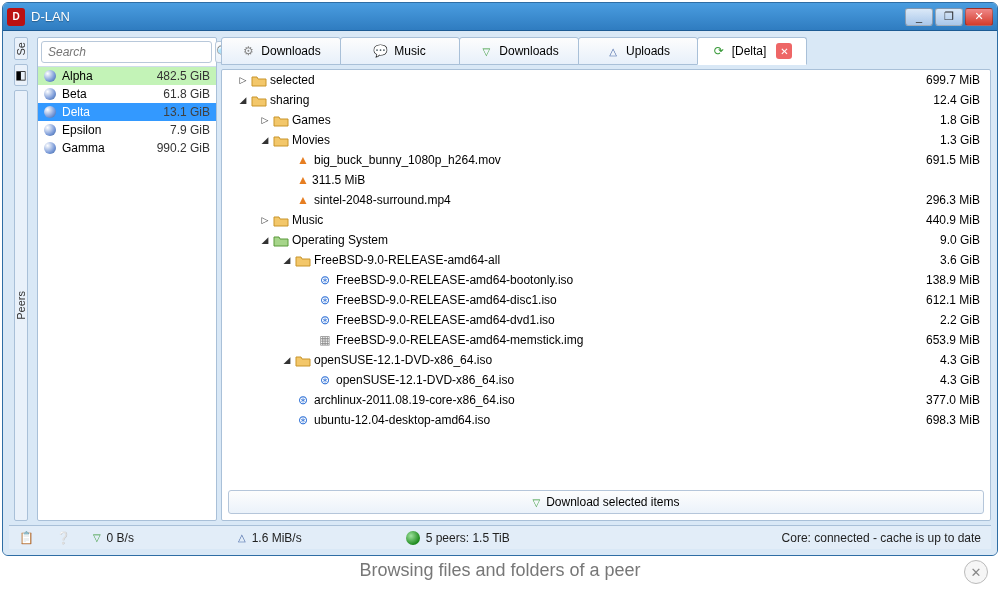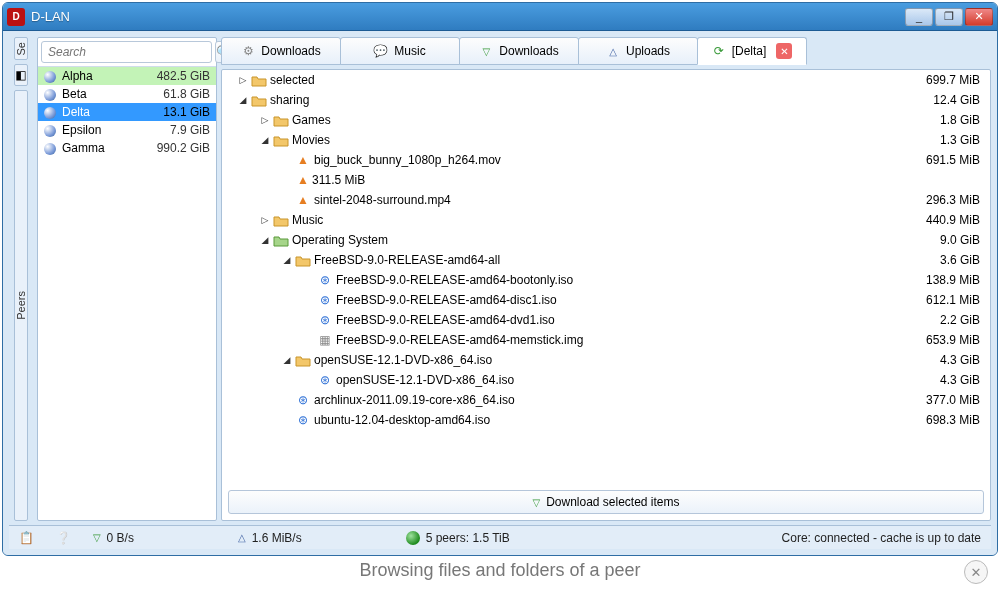--- a/index.html
+++ b/index.html
@@ -15,27 +15,27 @@
 .main{flex:1;display:flex;gap:4px;min-height:0}
 .vlabel{writing-mode:vertical-rl;transform:rotate(180deg);font-size:11px;color:#333;padding:4px 0;text-align:center}
 .leftcol{width:24px;display:flex;flex-direction:column;align-items:center;gap:4px}
 .leftcol .seg{flex:0 0 22px;border:1px solid #a9c0d8;background:#e9f1fa;border-radius:2px;display:flex;align-items:center;justify-content:center}
 .leftcol .seg.long{flex:1}
 .peers-panel{width:180px;display:flex;flex-direction:column;border:1px solid #a9c0d8;background:#fff;border-radius:2px}
 .searchbar{display:flex;gap:3px;padding:3px;border-bottom:1px solid #d0ddeb}
 .searchbar input{flex:1;border:1px solid #b8c8da;border-radius:3px;padding:2px 6px;color:#4d7c0f;font-style:italic}
 .iconbtn{width:22px;height:22px;border:1px solid #b8c8da;border-radius:3px;background:linear-gradient(#fdfdfd,#ebf2fa);display:flex;align-items:center;justify-content:center}
 .peerlist{flex:1;overflow:auto}
-.peer-row{display:flex;align-items:flex-end;padding:2px 6px;gap:6px}
+.peer-row{display:flex;align-items:center;padding:2px 6px;gap:6px}
 .peer-row.alpha{background:#c3f3b7}
 .peer-row.sel{background:#3399ff;color:#fff}
 .peer-orb{width:12px;height:12px;border-radius:50%;background:radial-gradient(circle at 30% 30%,#fff,#7a9ad8 60%,#355f9a)}
 .peer-name{flex:1}
 .peer-size{color:#333}
-.peer-row.sel .peer-size{color:#000000}
+.peer-row.sel .peer-size{color:#404040}
 .rightcol{flex:1;display:flex;flex-direction:column;gap:4px;min-width:0}
 .tabs{display:flex;height:28px}
 .tab{flex:0 0 120px;border:1px solid #a9c0d8;background:linear-gradient(#fdfdfd,#e7f0fa);display:flex;align-items:center;justify-content:center;gap:6px;border-radius:3px 3px 0 0;margin-right:-1px}
 .tab.active{background:#fff;border-bottom:1px solid #fff;font-weight:400}
 .tab .tico{width:14px;height:14px;display:inline-flex;align-items:center;justify-content:center}
 .tab .tclose{width:16px;height:16px;background:#e66;border-radius:3px;color:#fff;display:flex;align-items:center;justify-content:center;font-size:10px;margin-left:4px}
 .browser{flex:1;border:1px solid #a9c0d8;background:#fff;border-radius:2px;display:flex;flex-direction:column;min-height:0}
 .tree{flex:1;overflow:auto}
 .tree-row{display:flex;align-items:center;height:20px;padding-right:10px}
 .tree-row .pad{flex:0 0 auto}
@@ -319,21 +319,21 @@
                 </span>
                 <span class="fname">openSUSE-12.1-DVD-x86_64.iso</span>
                 <span class="fsize">4.3 GiB</span>
               </div>
               <div class="tree-row">
                 <span class="pad" style="width:58px"></span>
                 <span class="exp"></span>
                 <span class="fico">
                   <span class="iso">⊛</span>
                 </span>
-                <span class="fname">archlinux-2011.09.19-core-x86_64.iso</span>
+                <span class="fname">archlinux-2011.08.19-core-x86_64.iso</span>
                 <span class="fsize">377.0 MiB</span>
               </div>
               <div class="tree-row">
                 <span class="pad" style="width:58px"></span>
                 <span class="exp"></span>
                 <span class="fico">
                   <span class="iso">⊛</span>
                 </span>
                 <span class="fname">ubuntu-12.04-desktop-amd64.iso</span>
                 <span class="fsize">698.3 MiB</span>

